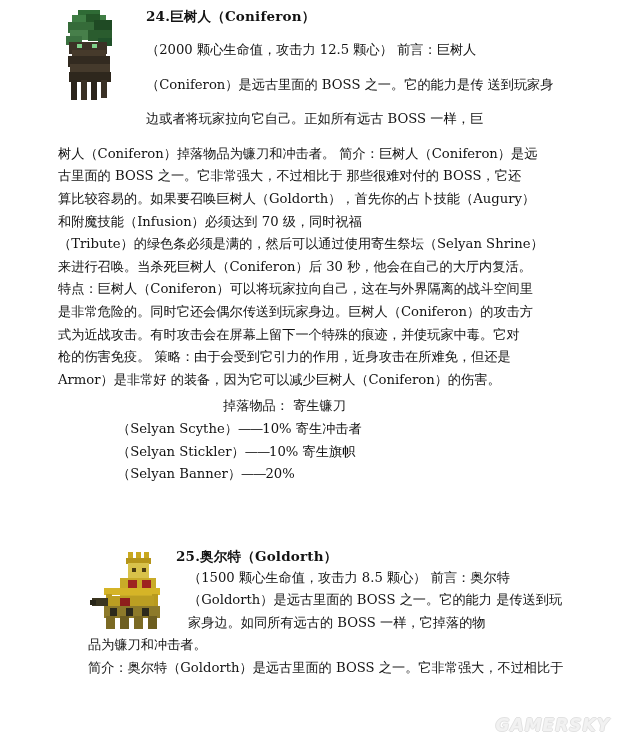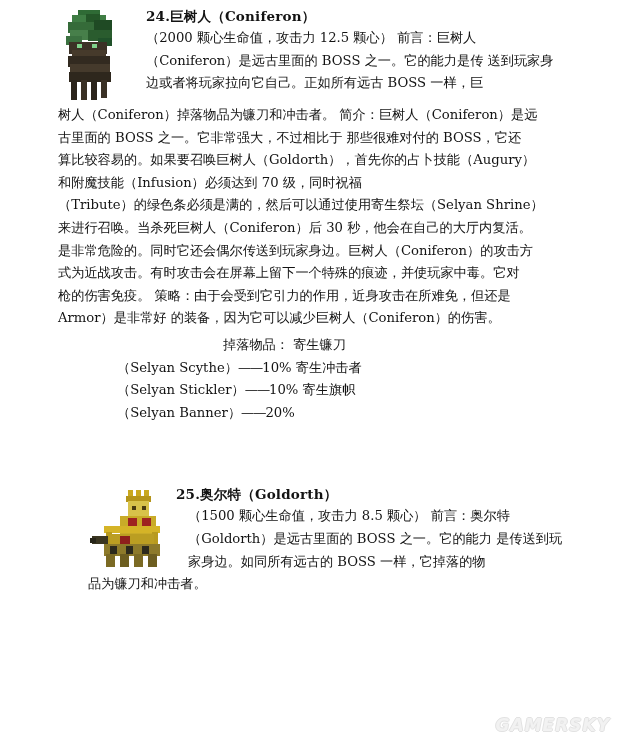--- a/index.html
+++ b/index.html
@@ -57,21 +57,21 @@
     font-weight: bold;
     font-size: 13.5px;
     line-height: 21px;
     margin-left: 88px;
     letter-spacing: 0.2px;
     white-space: nowrap;
   }
   .title-line .num { font-weight: bold; }
   .title-line .latin { font-weight: bold; }
   .indent-lines p {
-    margin: 0;
+    margin: 12px;
     margin-left: 88px;
     white-space: nowrap;
     font-size: 13.2px;
     line-height: 22.6px;
   }
   .indent-lines-g p {
     margin: 0;
     margin-left: 100px;
     white-space: nowrap;
     font-size: 13.2px;
@@ -167,20 +167,21 @@
 
       <div class="clear"></div>
 
       <div class="flow">
         <p>树人（Coniferon）掉落物品为镰刀和冲击者。  简介：巨树人（Coniferon）是远</p>
         <p>古里面的 BOSS 之一。它非常强大，不过相比于 那些很难对付的 BOSS，它还</p>
         <p>算比较容易的。如果要召唤巨树人（Goldorth），首先你的占卜技能（Augury）</p>
         <p>和附魔技能（Infusion）必须达到 70 级，同时祝福</p>
         <p>（Tribute）的绿色条必须是满的，然后可以通过使用寄生祭坛（Selyan Shrine）</p>
         <p>来进行召唤。当杀死巨树人（Coniferon）后 30 秒，他会在自己的大厅内复活。</p>
+        <p>特点：巨树人（Coniferon）可以将玩家拉向自己，这在与外界隔离的战斗空间里</p>
         <p>是非常危险的。同时它还会偶尔传送到玩家身边。巨树人（Coniferon）的攻击方</p>
         <p>式为近战攻击。有时攻击会在屏幕上留下一个特殊的痕迹，并使玩家中毒。它对</p>
         <p>枪的伤害免疫。  策略：由于会受到它引力的作用，近身攻击在所难免，但还是</p>
         <p>Armor）是非常好 的装备，因为它可以减少巨树人（Coniferon）的伤害。</p>
       </div>
 
       <div class="drops">
         <div class="drops-head">掉落物品：  寄生镰刀</div>
 
         <div class="drop-row">
@@ -241,19 +242,20 @@
       <div class="indent-lines-g">
         <p>（1500 颗心生命值，攻击力 8.5 颗心）  前言：奥尔特</p>
         <p>（Goldorth）是远古里面的 BOSS 之一。它的能力 是传送到玩</p>
         <p>家身边。如同所有远古的 BOSS 一样，它掉落的物</p>
       </div>
 
       <div class="clear"></div>
 
       <div class="flow">
         <p>品为镰刀和冲击者。</p>
+        <p>简介：奥尔特（Goldorth）是远古里面的 BOSS 之一。它非常强大，不过相比于</p>
       </div>
     </div>
 
   </div>
 
   <div class="watermark">GAMERSKY</div>
 </div>
 
 </body></html>

